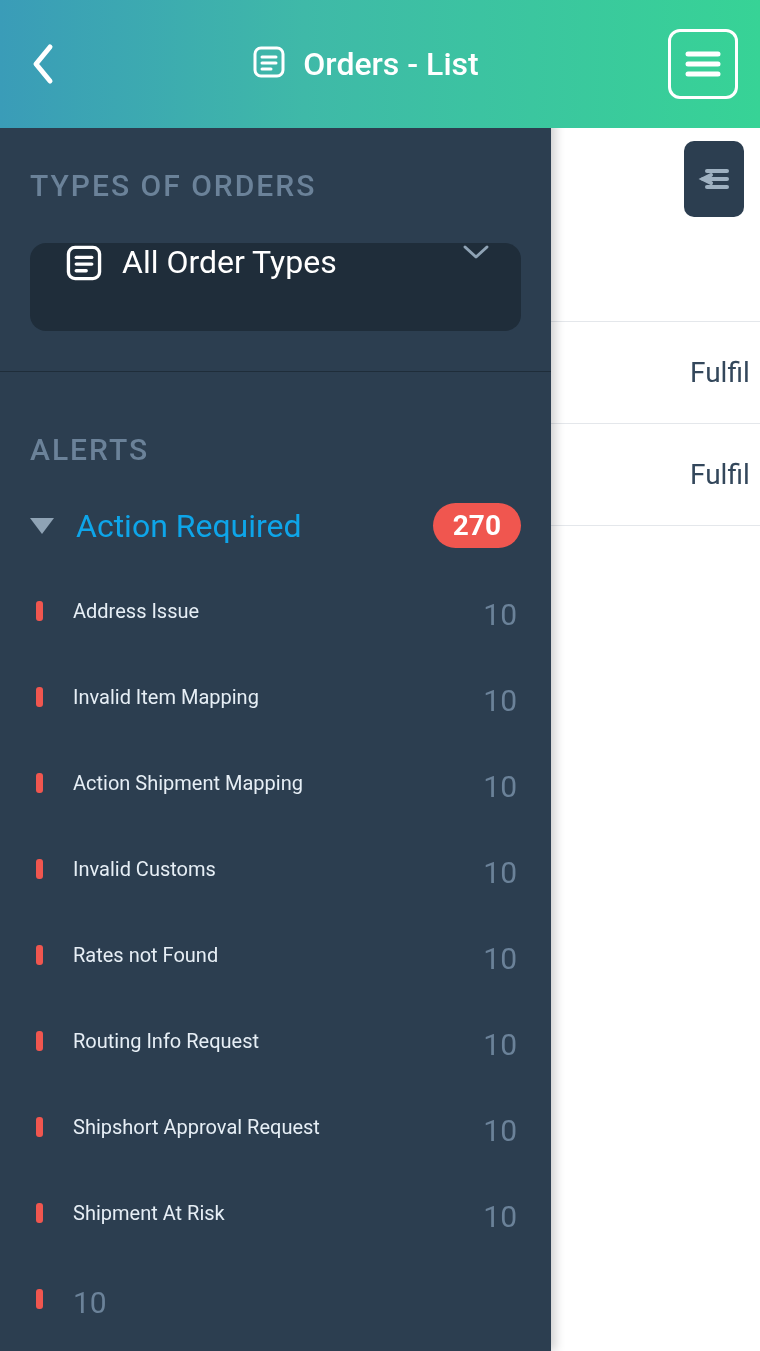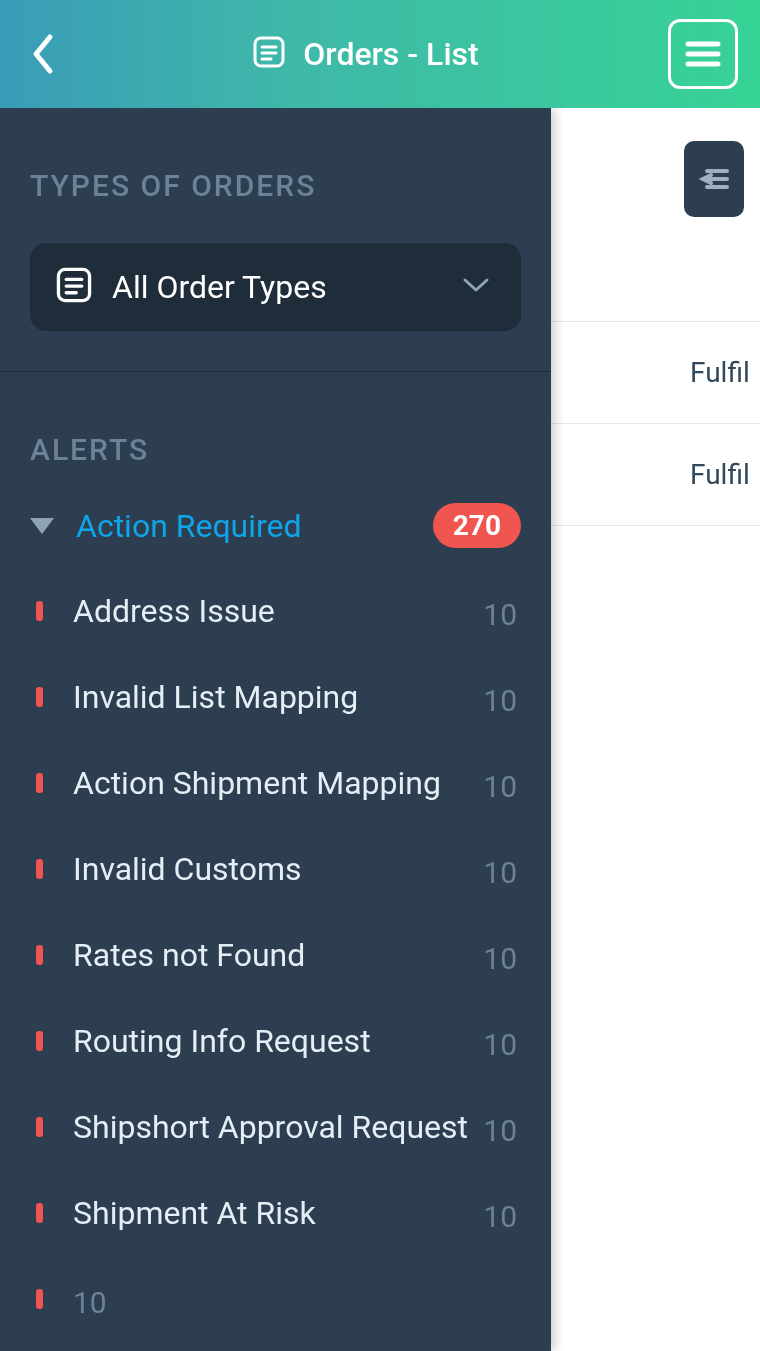--- a/index.html
+++ b/index.html
@@ -1,20 +1,20 @@
 <!DOCTYPE html>
 <html><head>
 <meta charset="utf-8">
 <style>
   * { box-sizing: border-box; margin: 0; padding: 0; }
   html, body { width: 760px; height: 1351px; font-family: -apple-system, BlinkMacSystemFont, "Segoe UI", Roboto, sans-serif; overflow: hidden; }
   body { position: relative; background: #f8f9fa; }
 
   .header {
-    height: 108px;
+    height: 128px;
     background: linear-gradient(90deg, #3a9cb8 0%, #3fb9a8 40%, #37d396 100%);
     display: flex;
     align-items: center;
     padding: 0 22px;
     position: relative;
     z-index: 10;
   }
   .back-btn { width: 40px; height: 60px; display:flex; align-items:center; justify-content:center; cursor:pointer; }
   .back-btn svg { stroke: #fff; }
   .header-title-wrap { flex: 1; display:flex; align-items:center; justify-content:center; gap:16px; }
@@ -54,22 +54,22 @@
   .section:last-of-type { border-bottom:none; }
   .section-title {
     color:#6b8299; font-size:30px; font-weight:500; letter-spacing:2px;
   }
 
   .type-select {
     margin-top:40px;
     background:#1f2d3a;
     border-radius:16px;
     height:88px;
-    display:flex; align-items:center;
-    padding:0 30px 0 24px;
+    display:flex; align-items:flex-start;
+    padding:0 30px 0 34px;
     cursor:pointer;
   }
   .type-select .doc-ico svg { stroke:#fff; }
   .type-select .label { color:#fff; font-size:32px; margin-left:18px; flex:1; }
   .type-select .chev svg { stroke:#8fa3b5; }
 
   .alert-group-head {
     display:flex; align-items:center;
     padding: 36px 0 20px 0;
     cursor:pointer;
@@ -89,21 +89,21 @@
 
   .alert-item {
     display:flex; align-items:center;
     padding: 22px 4px 22px 6px;
     cursor:pointer;
   }
   .alert-item .dot {
     width:7px; height:20px; background:#f0564f; border-radius:3px;
     margin-right:30px;
   }
-  .alert-item .label { color:#e6eef5; font-size:32px; flex:1; }
+  .alert-item .label { color:#e6eef5; font-size:20px; flex:1; }
   .alert-item .count { color:#6b8299; font-size:30px; font-weight:400;margin-top:7px; }
 </style>
 </head>
 <body>
 
 <div class="header">
   <div class="back-btn">
     <svg width="24" height="42" viewBox="0 0 24 42" fill="none" stroke-width="5" stroke-linecap="round" stroke-linejoin="round">
       <polyline points="20,4 6,21 20,38"></polyline>
     </svg>
@@ -178,21 +178,21 @@
     </div>
 
     <div id="alerts-list">
         <div class="alert-item">
           <span class="dot"></span>
           <span class="label">Address Issue</span>
           <span class="count">10</span>
         </div>
         <div class="alert-item">
           <span class="dot"></span>
-          <span class="label">Invalid List Mapping</span>
+          <span class="label">Invalid Item Mapping</span>
           <span class="count">10</span>
         </div>
         <div class="alert-item">
           <span class="dot"></span>
           <span class="label">Action Shipment Mapping</span>
           <span class="count">10</span>
         </div>
         <div class="alert-item">
           <span class="dot"></span>
           <span class="label">Invalid Customs</span>

